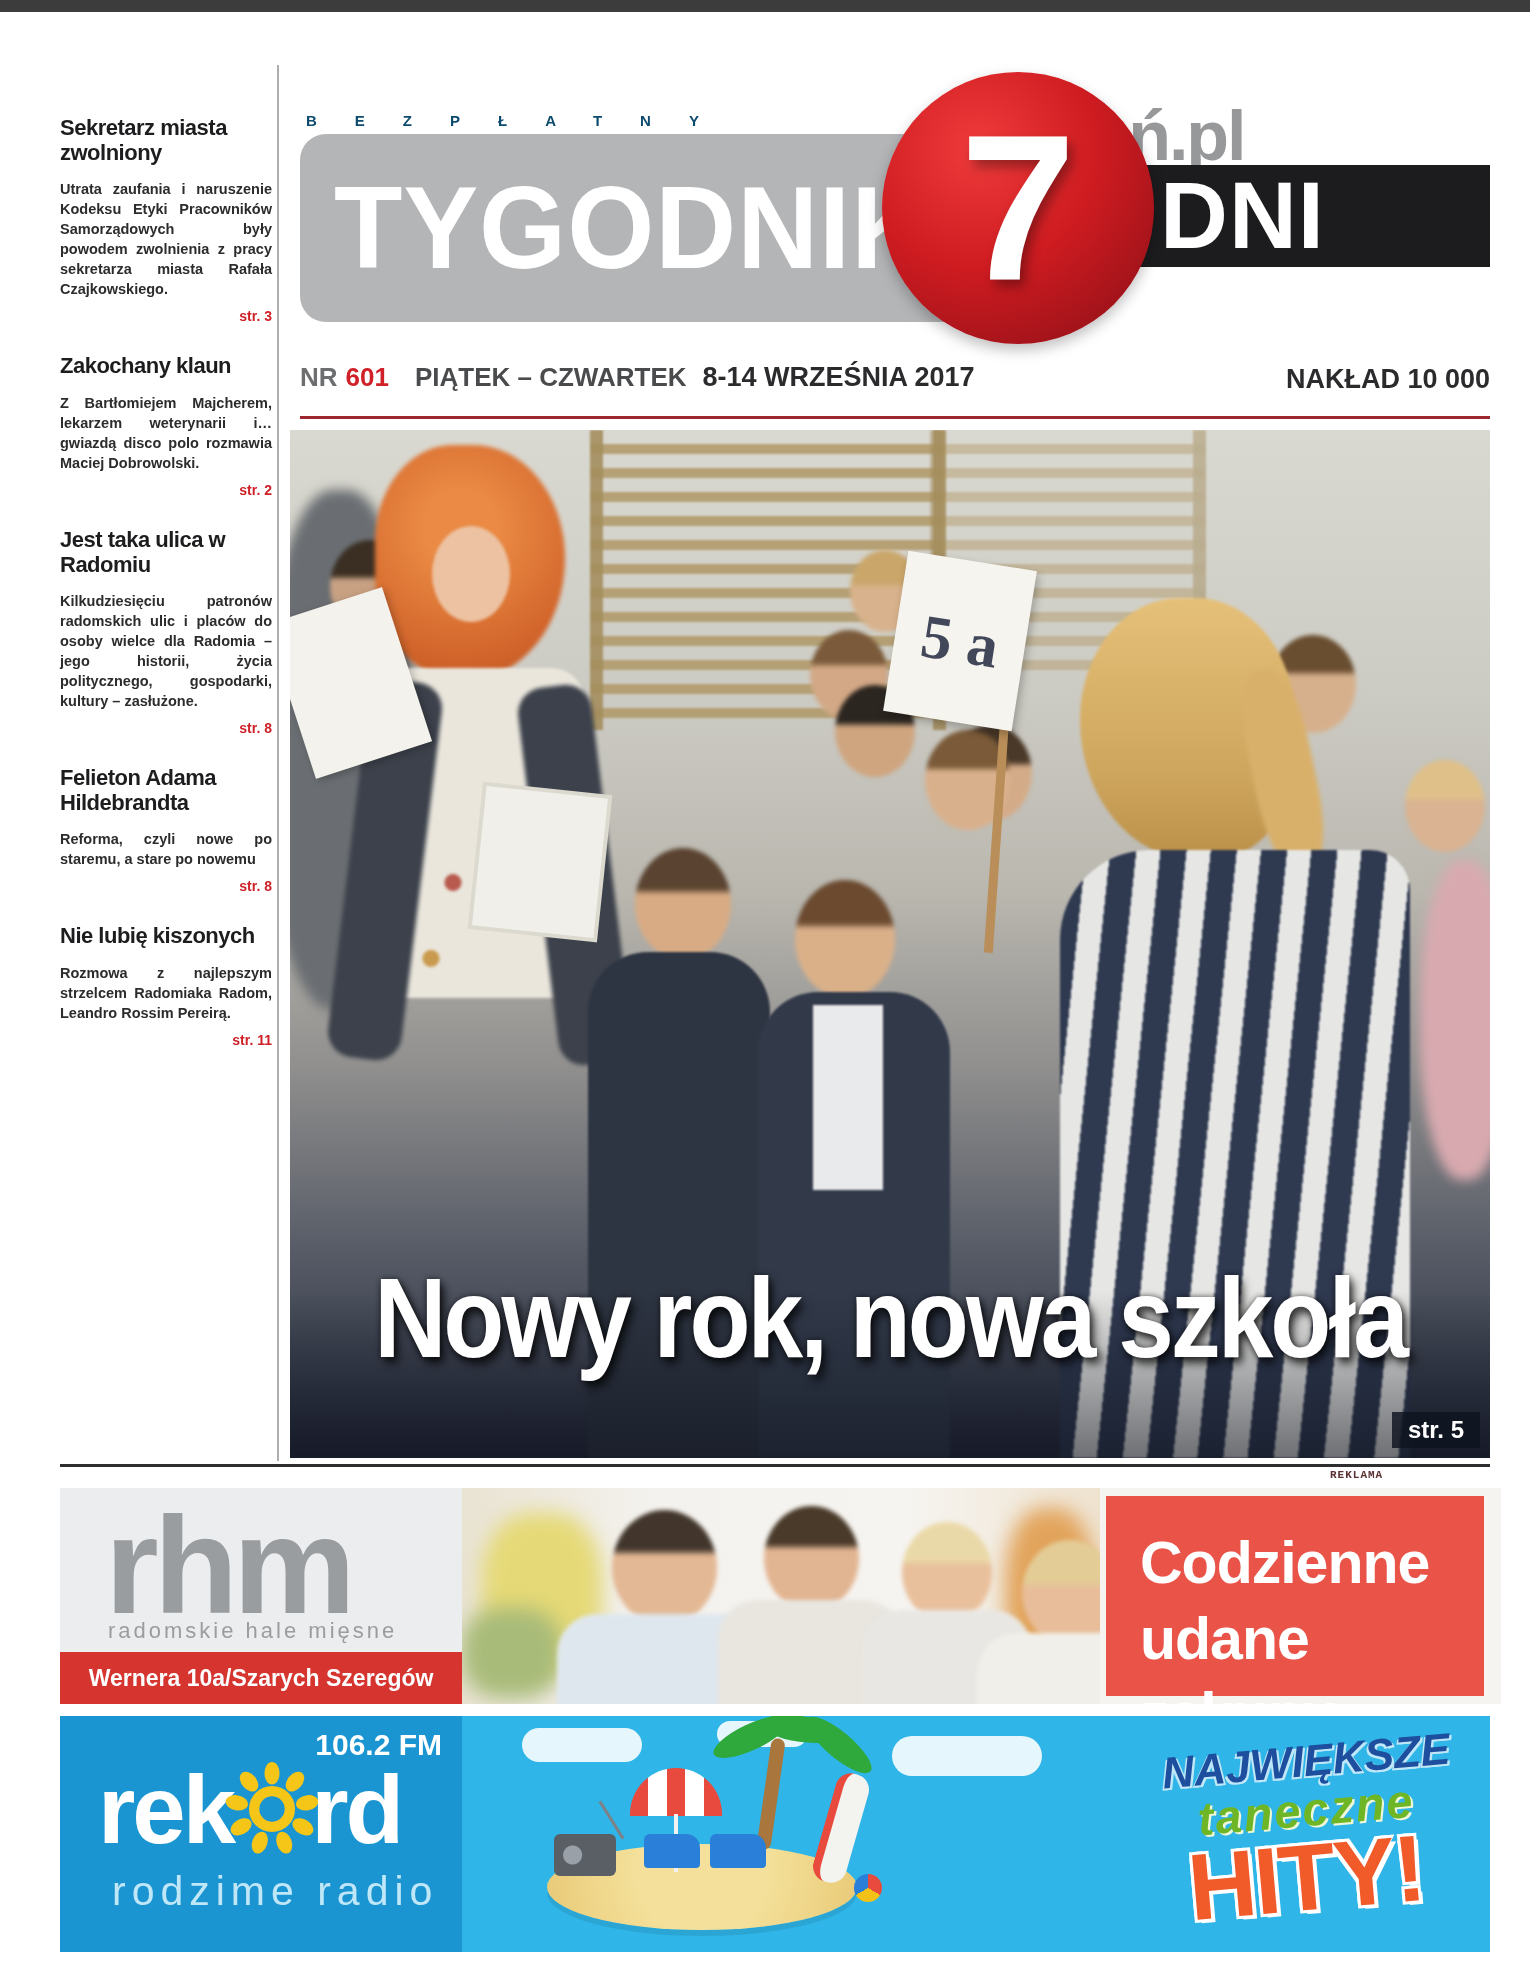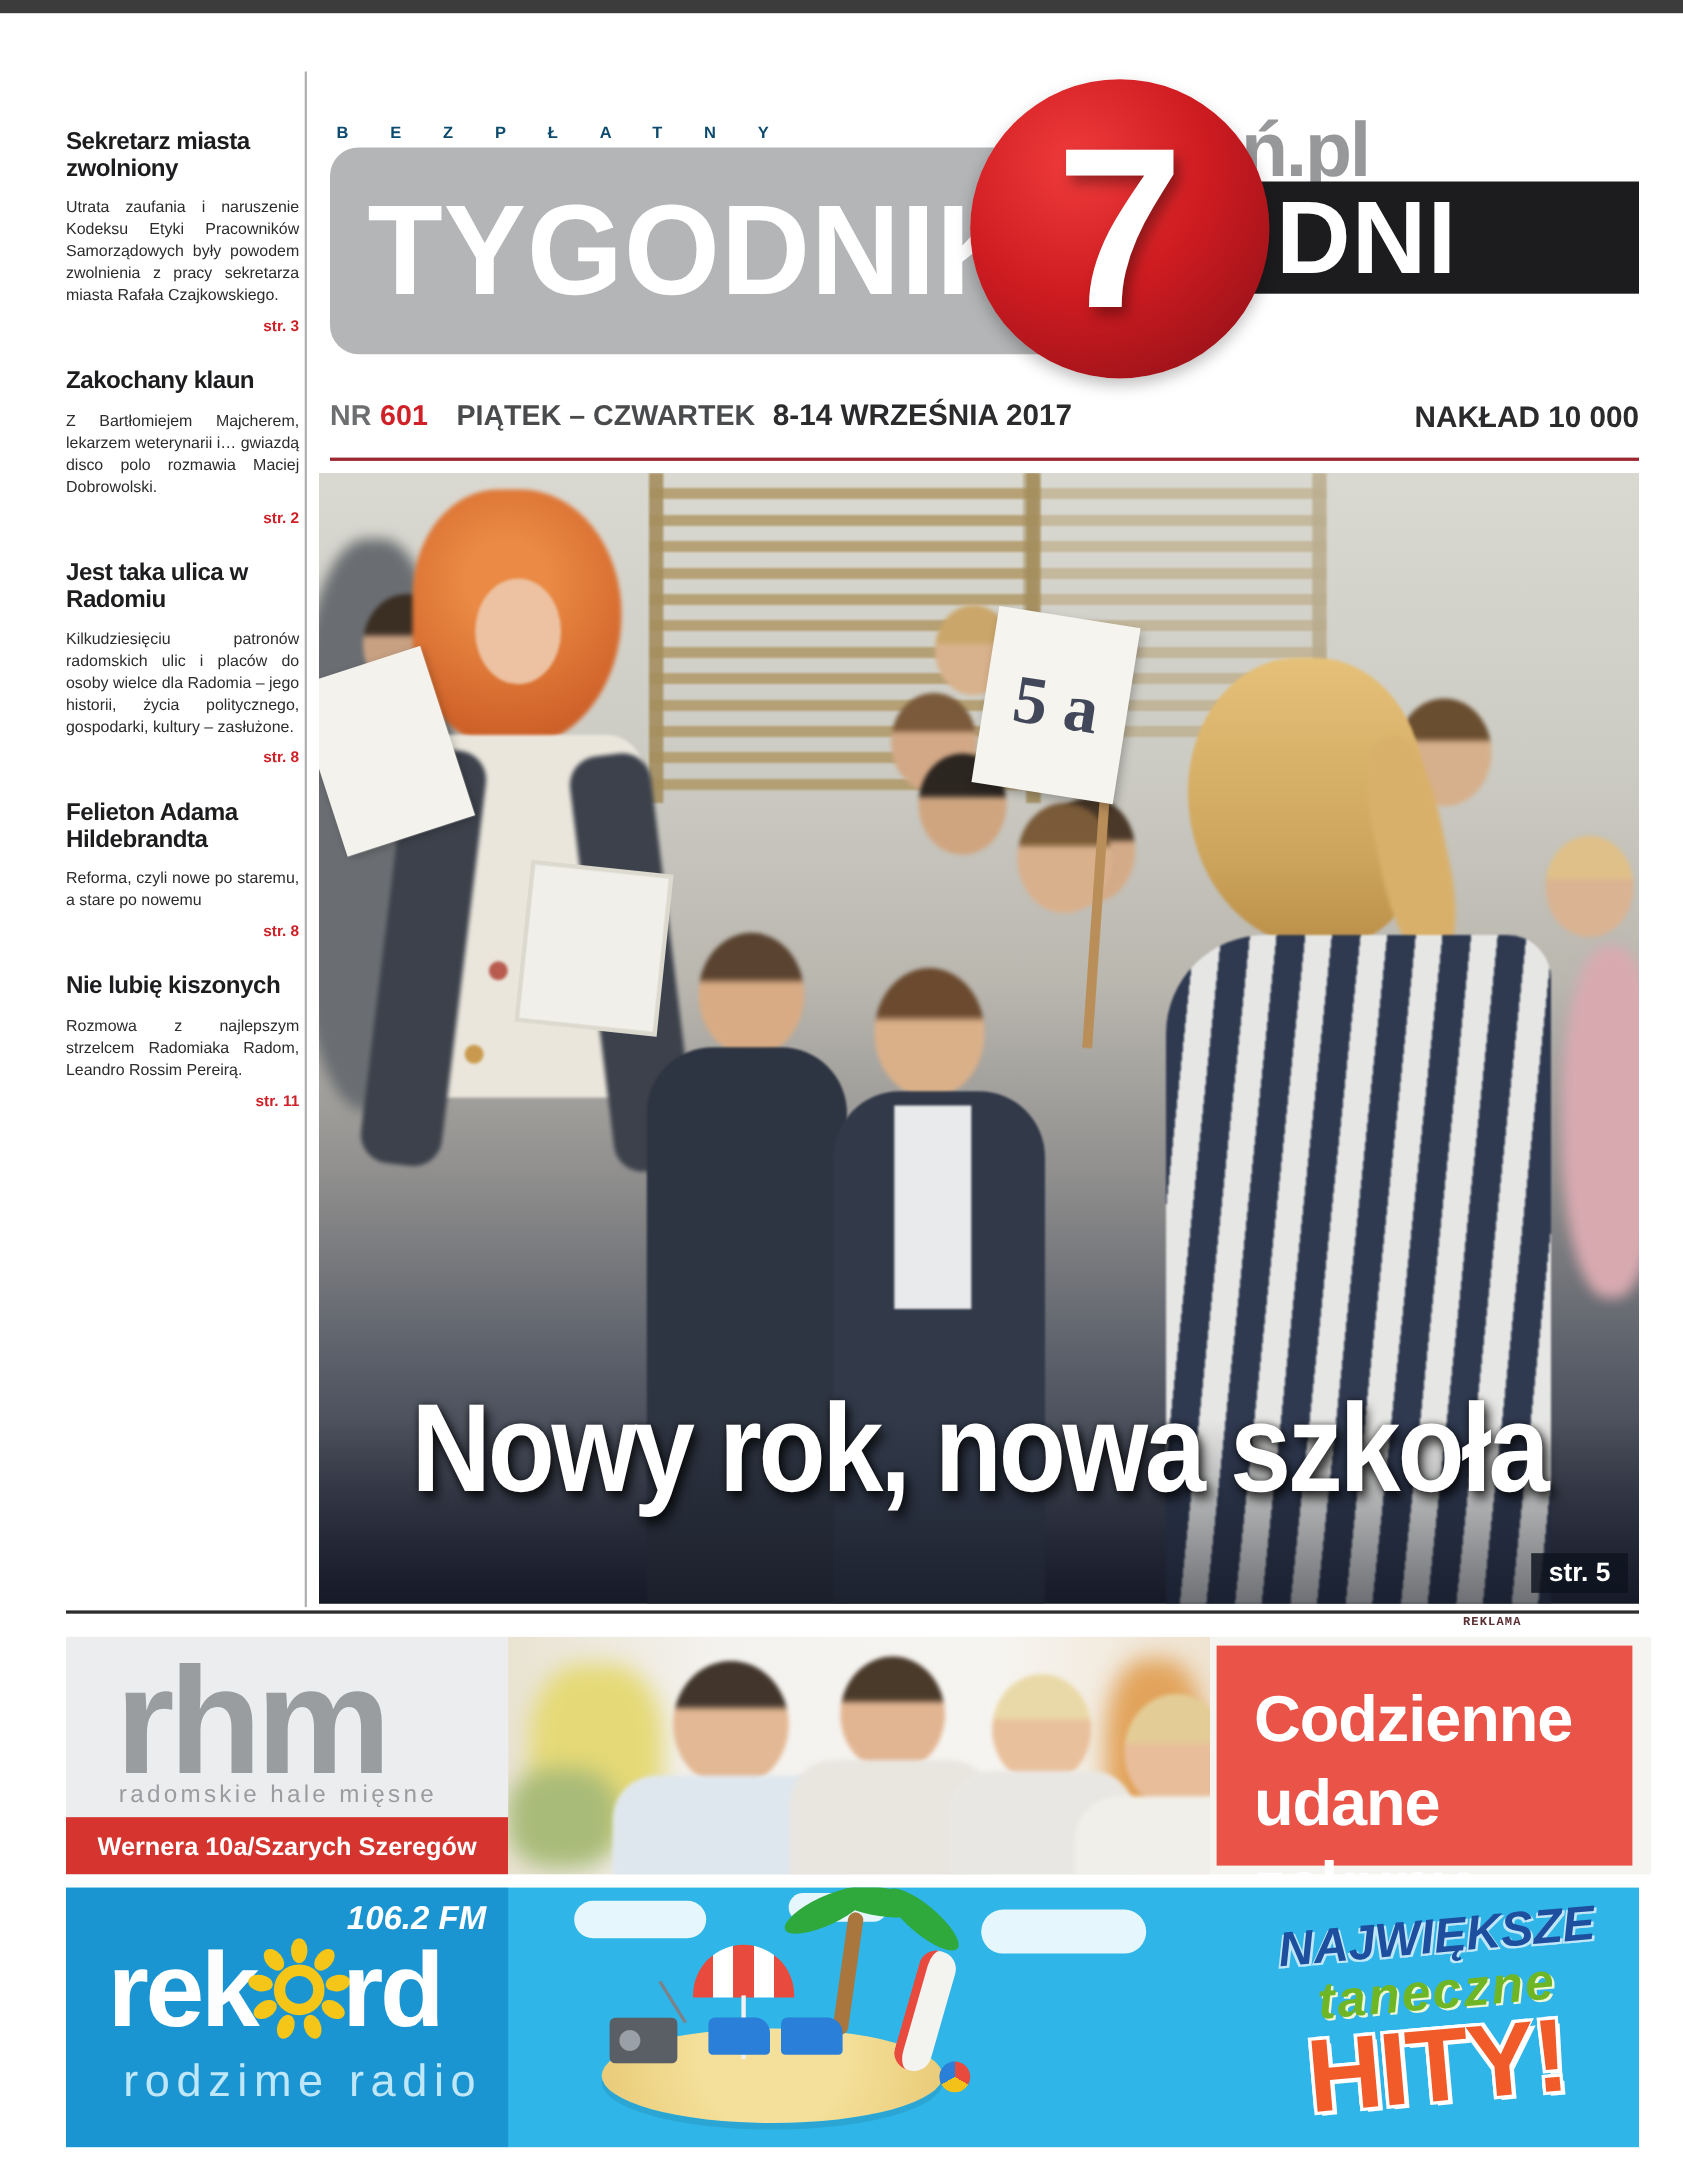--- a/index.html
+++ b/index.html
@@ -8,21 +8,21 @@
   .abs{position:absolute;}
 
   
   .top-bar{left:0;top:0;width:1530px;height:12px;background:#3c3c3c;}
 
   
   .divider{left:277px;top:65px;width:2px;height:1396px;background:#aeaeae;}
   .sidebar{left:60px;top:116px;width:212px;}
   .sb-item{margin-bottom:30px;}
   .sb-item h3{margin:0 0 14px 0;font-size:22px;line-height:1.12;font-weight:800;color:#1d1d1f;letter-spacing:-0.5px;}
-  .sb-item p{margin:0;font-size:14.5px;line-height:1.38;color:#2c2c2e;text-align:justify;}
+  .sb-item p{margin:0;font-size:14.5px;line-height:1.38;color:#2c2c2e;text-align:justify;font-weight:bold;}
   .sb-page{margin-top:9px;text-align:right;font-size:14px;font-weight:800;color:#cf2028;}
 
   
   .free-label{left:306px;top:112px;font-size:15px;font-weight:600;color:#0c4a6e;letter-spacing:38px;}
   .gray-block{left:300px;top:134px;width:800px;height:188px;background:#b3b5b7;border-radius:26px;z-index:1;}
   .gray-block .t{position:absolute;left:34px;top:0;line-height:188px;font-size:112px;font-weight:900;
                  color:#fff;letter-spacing:1px;transform:scaleY(1.04);transform-origin:left center;}
   .watermark{left:1000px;top:96px;font-size:70px;font-weight:700;color:#97989a;z-index:0;letter-spacing:-2px;}
   .dni-block{left:1090px;top:165px;width:400px;height:102px;background:#1c1c1e;z-index:2;}
   .dni-block .t{position:absolute;left:70px;top:0;line-height:102px;font-size:94px;font-weight:900;color:#fff;letter-spacing:1px;}
@@ -101,21 +101,21 @@
   .fam{position:absolute;filter:blur(2px);}
   .fam-head{border-radius:50%;}
   .fam-body{border-radius:40px 40px 0 0;}
   .ad1-right{position:absolute;left:1046px;top:8px;width:378px;height:200px;background:#ea5348;
              padding:30px 0 0 34px;box-sizing:border-box;}
   .ad1-right div{font-size:59px;font-weight:800;color:#fff;line-height:1.28;letter-spacing:-1px;}
 
   
   .ad2{left:60px;top:1716px;width:1430px;height:236px;overflow:hidden;background:#2fb5e7;}
   .ad2-left{position:absolute;left:0;top:0;width:402px;height:236px;background:#1b95d2;}
-  .rek-freq{position:absolute;right:20px;top:12px;font-size:30px;font-weight:700;color:#fff;font-style:italic;}
+  .rek-freq{position:absolute;right:20px;top:12px;font-size:30px;font-weight:700;color:#fff;}
   .rek-logo{position:absolute;left:38px;top:46px;display:flex;align-items:flex-start;}
   .rek-logo span{font-size:96px;font-weight:800;color:#fff;letter-spacing:-3px;line-height:1;}
   .rek-sun{width:94px;height:94px;margin:0 -8px;}
   .rek-tag{position:absolute;left:52px;top:152px;font-size:41px;font-weight:400;color:#bfe7f8;letter-spacing:6px;}
   .scene{position:absolute;left:402px;top:0;width:660px;height:236px;}
   .sc{position:absolute;}
   .cloud{background:#fff;border-radius:24px;opacity:0.88;}
   .island{left:85px;top:128px;width:310px;height:86px;border-radius:50%;
           background:radial-gradient(circle at 50% 30%,#f4e09a 40%,#e8c975 100%);box-shadow:0 6px 0 rgba(0,0,0,0.08);}
   .trunk{left:302px;top:22px;width:14px;height:112px;background:#a9763e;border-radius:8px;transform:rotate(8deg);}

